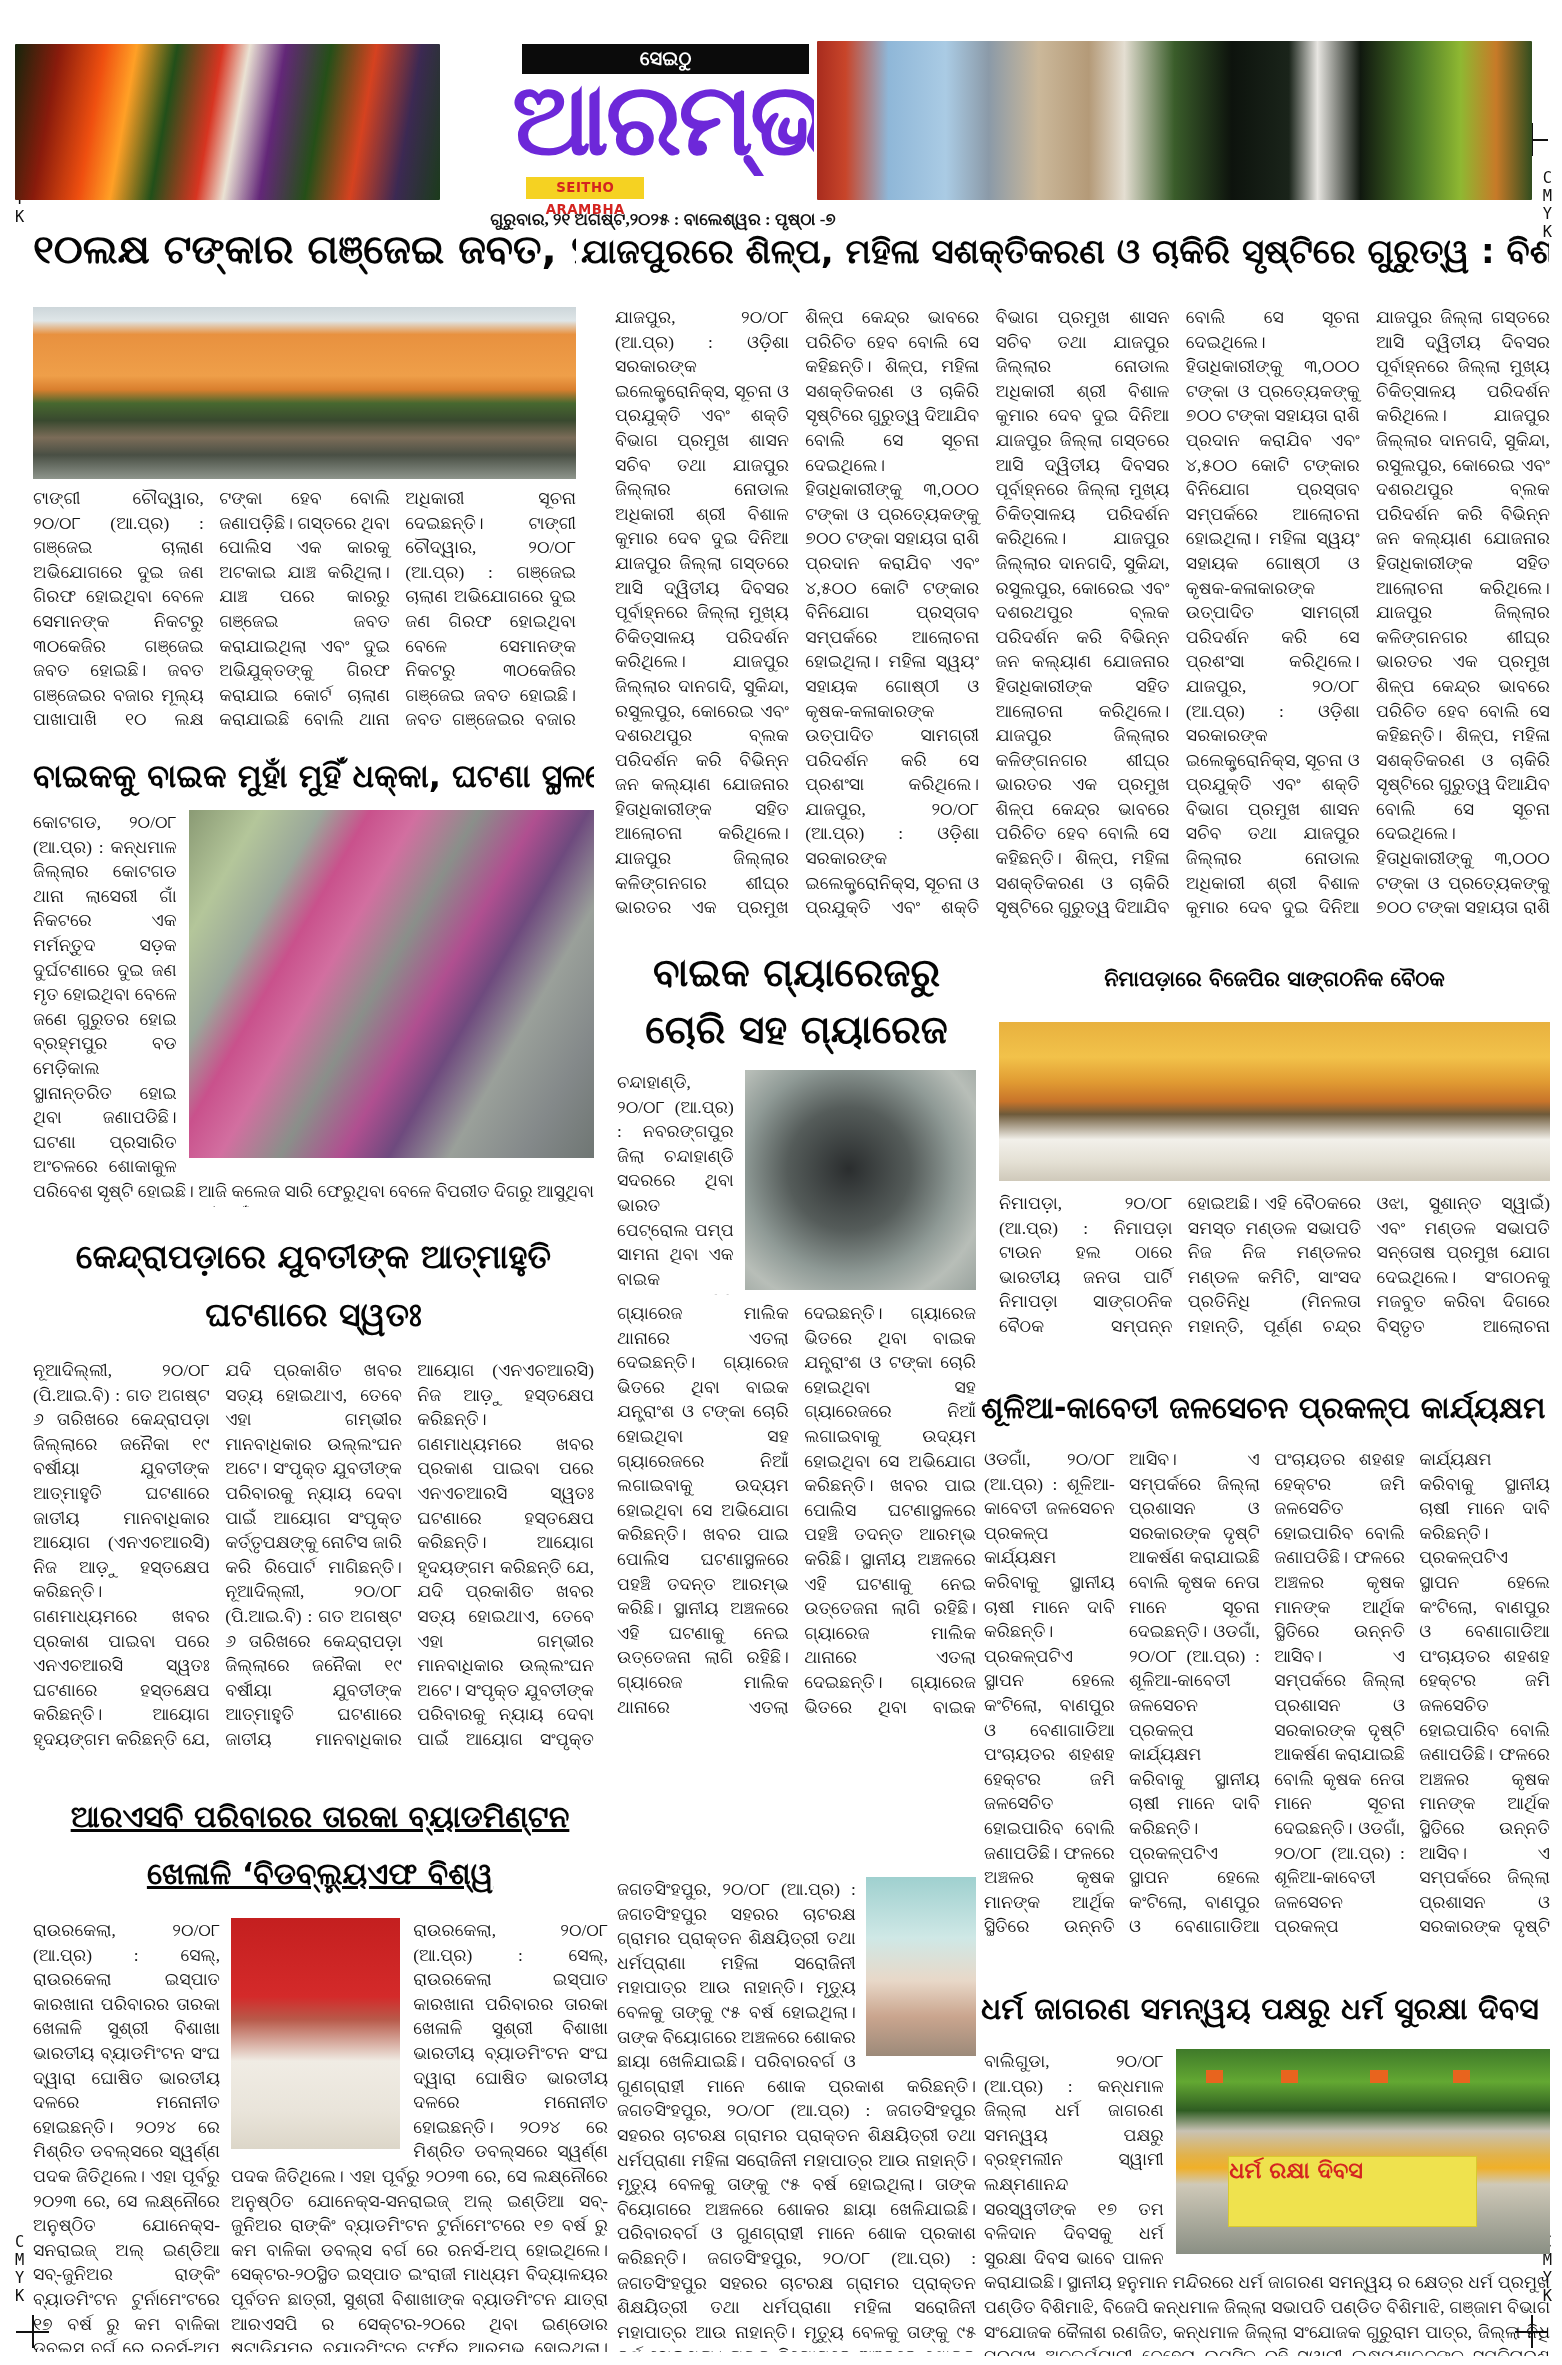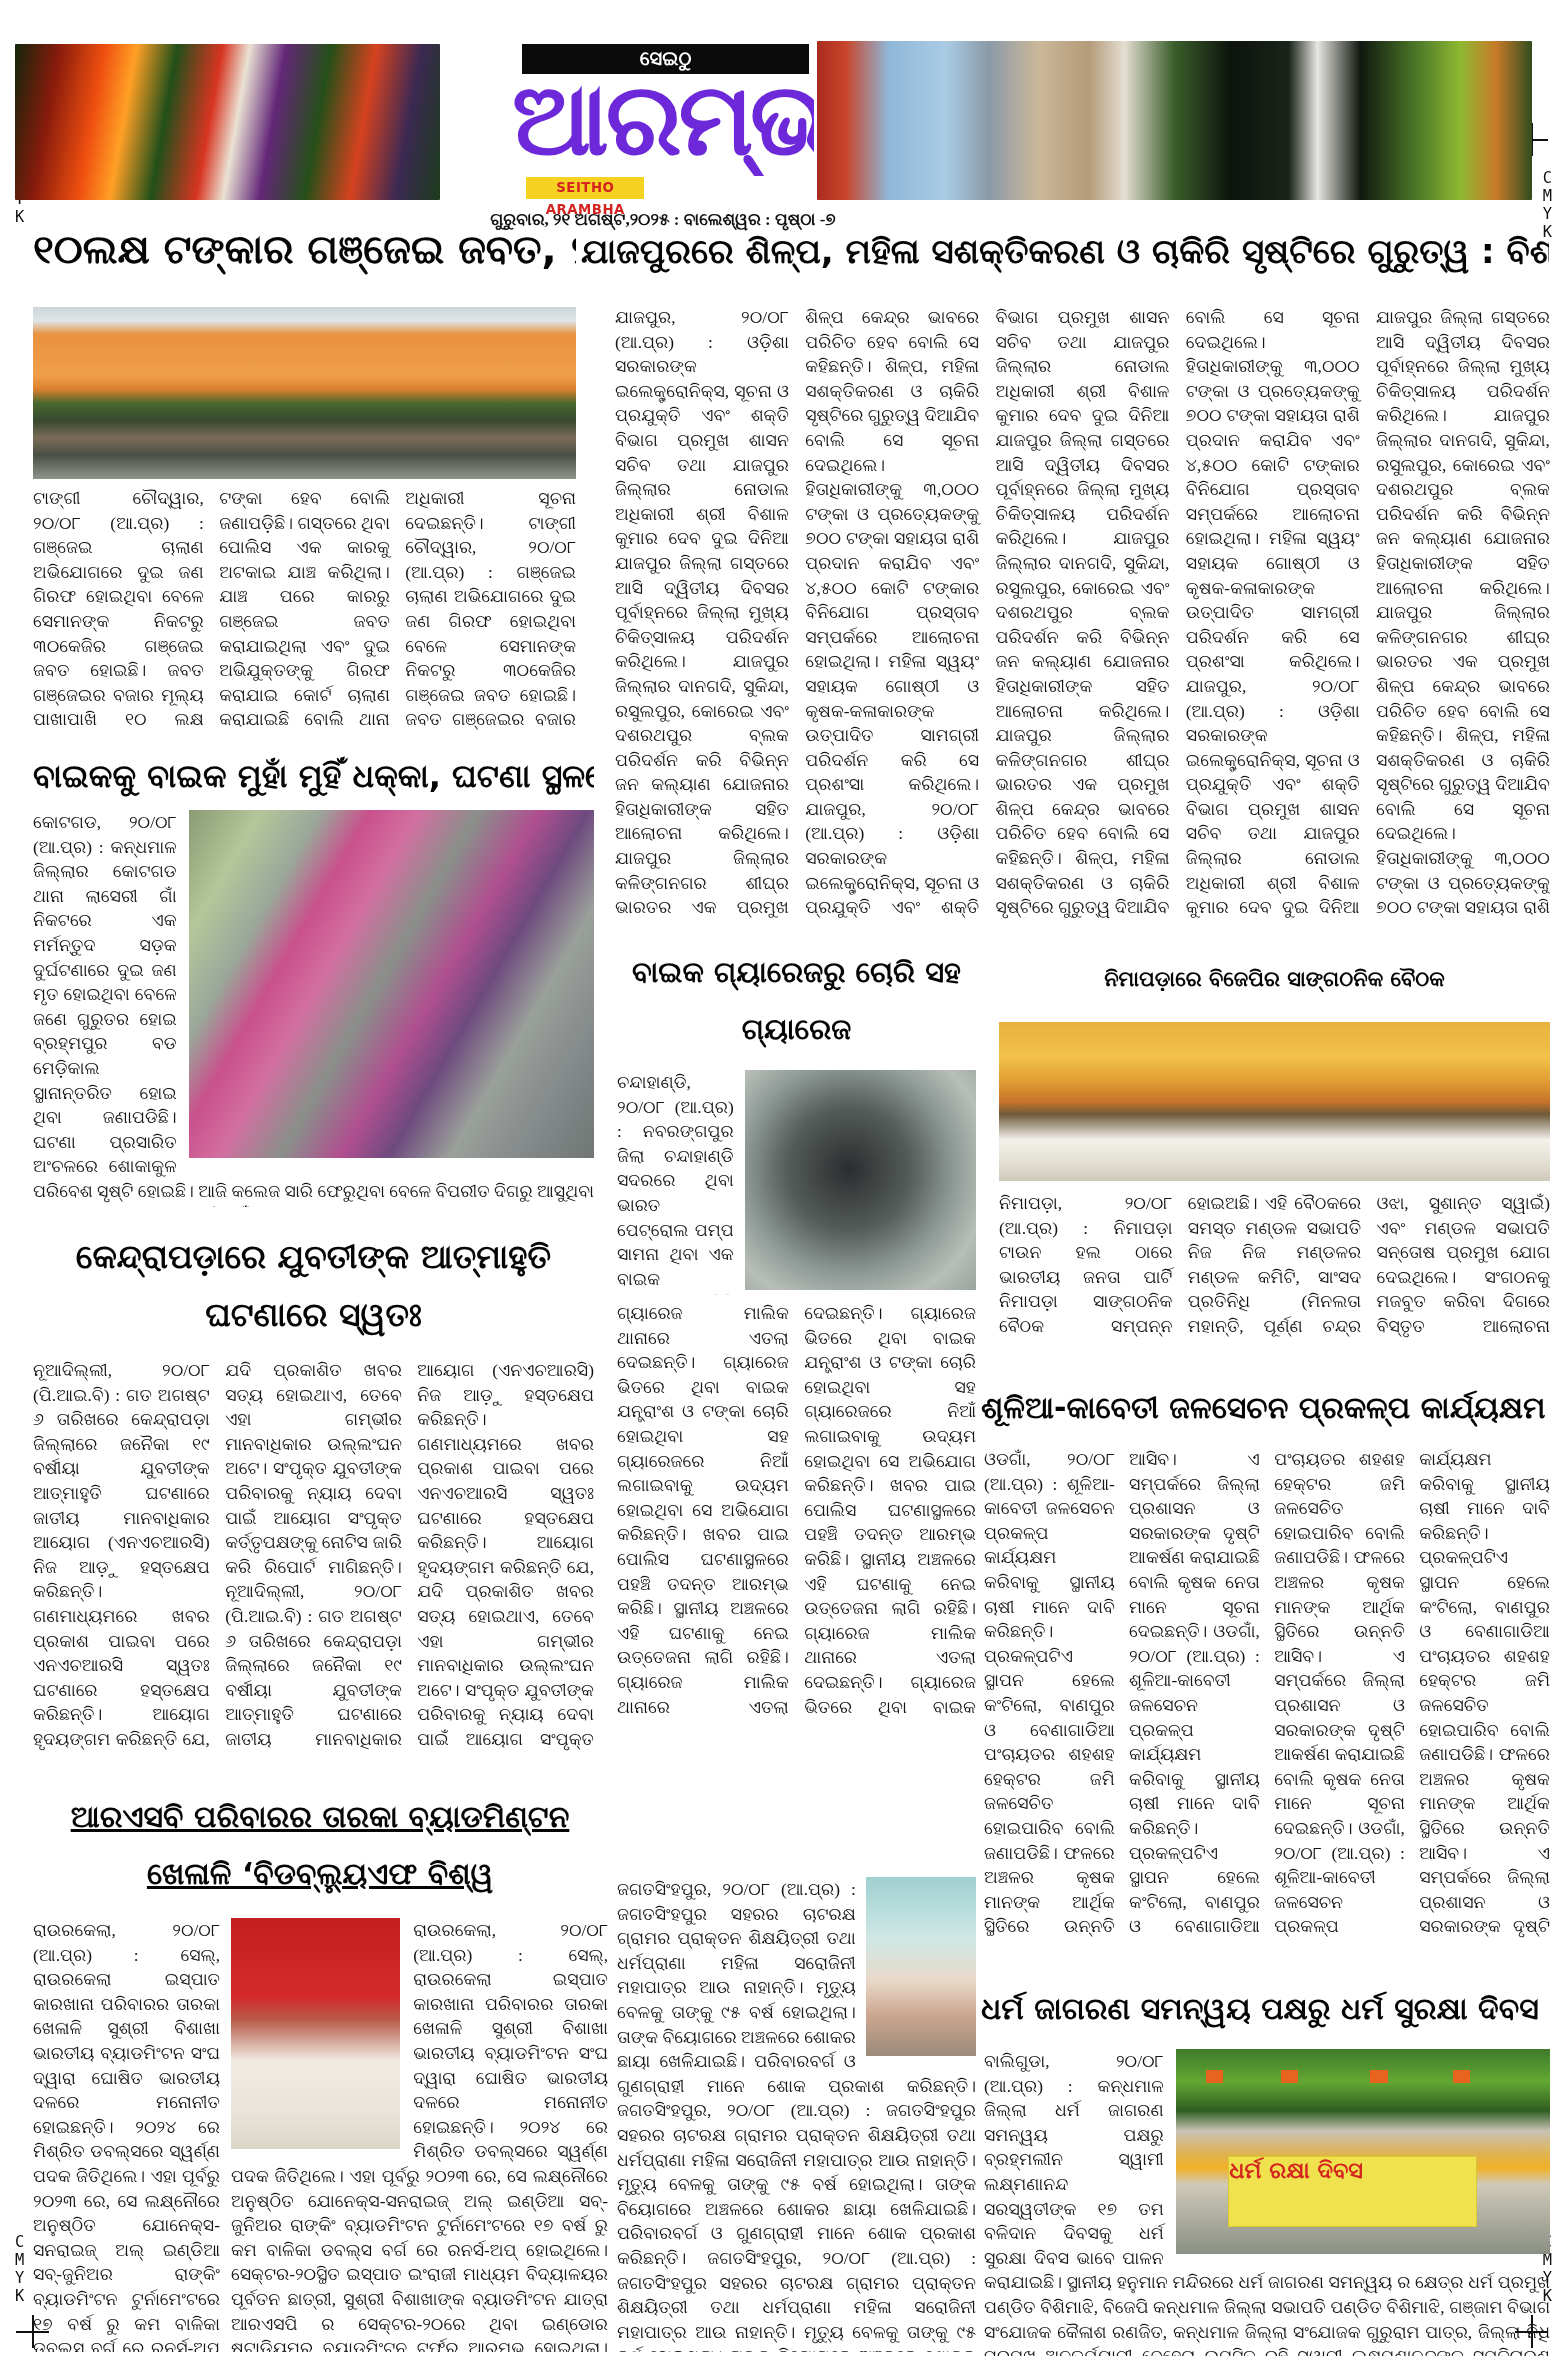--- a/index.html
+++ b/index.html
@@ -99,21 +99,21 @@
   <div class="body-text cols3" style="left:33px;top:486px;width:543px;height:259px;">ଟାଙ୍ଗୀ ଚୌଦ୍ୱାର, ୨୦/୦୮ (ଆ.ପ୍ର) : ଗଞ୍ଜେଇ ଚାଲାଣ ଅଭିଯୋଗରେ ଦୁଇ ଜଣ ଗିରଫ ହୋଇଥିବା ବେଳେ ସେମାନଙ୍କ ନିକଟରୁ ୩୦କେଜିର ଗଞ୍ଜେଇ ଜବତ ହୋଇଛି। ଜବତ ଗଞ୍ଜେଇର ବଜାର ମୂଲ୍ୟ ପାଖାପାଖି ୧୦ ଲକ୍ଷ ଟଙ୍କା ହେବ ବୋଲି ଜଣାପଡ଼ିଛି। ଗସ୍ତରେ ଥିବା ପୋଲିସ ଏକ କାରକୁ ଅଟକାଇ ଯାଞ୍ଚ କରିଥିଲା। ଯାଞ୍ଚ ପରେ କାରରୁ ଗଞ୍ଜେଇ ଜବତ କରାଯାଇଥିଲା ଏବଂ ଦୁଇ ଅଭିଯୁକ୍ତଙ୍କୁ ଗିରଫ କରାଯାଇ କୋର୍ଟ ଚାଲାଣ କରାଯାଇଛି ବୋଲି ଥାନା ଅଧିକାରୀ ସୂଚନା ଦେଇଛନ୍ତି। ଟାଙ୍ଗୀ ଚୌଦ୍ୱାର, ୨୦/୦୮ (ଆ.ପ୍ର) : ଗଞ୍ଜେଇ ଚାଲାଣ ଅଭିଯୋଗରେ ଦୁଇ ଜଣ ଗିରଫ ହୋଇଥିବା ବେଳେ ସେମାନଙ୍କ ନିକଟରୁ ୩୦କେଜିର ଗଞ୍ଜେଇ ଜବତ ହୋଇଛି। ଜବତ ଗଞ୍ଜେଇର ବଜାର ମୂଲ୍ୟ ପାଖାପାଖି ୧୦ ଲକ୍ଷ ଟଙ୍କା ହେବ ବୋଲି ଜଣାପଡ଼ିଛି। ଗସ୍ତରେ ଥିବା ପୋଲିସ ଏକ କାରକୁ ଅଟକାଇ ଯାଞ୍ଚ କରିଥିଲା। ଯାଞ୍ଚ ପରେ କାରରୁ ଗଞ୍ଜେଇ ଜବତ କରାଯାଇଥିଲା ଏବଂ ଦୁଇ ଅଭିଯୁକ୍ତଙ୍କୁ ଗିରଫ କରାଯାଇ କୋର୍ଟ ଚାଲାଣ କରାଯାଇଛି ବୋଲି ଥାନା ଅଧିକାରୀ ସୂଚନା ଦେଇଛନ୍ତି।</div>
 
   <div class="body-text cols5" style="left:615px;top:305px;width:935px;height:635px;">ଯାଜପୁର, ୨୦/୦୮ (ଆ.ପ୍ର) : ଓଡ଼ିଶା ସରକାରଙ୍କ ଇଲେକ୍ଟ୍ରୋନିକ୍ସ, ସୂଚନା ଓ ପ୍ରଯୁକ୍ତି ଏବଂ ଶକ୍ତି ବିଭାଗ ପ୍ରମୁଖ ଶାସନ ସଚିବ ତଥା ଯାଜପୁର ଜିଲ୍ଲାର ନୋଡାଲ ଅଧିକାରୀ ଶ୍ରୀ ବିଶାଳ କୁମାର ଦେବ ଦୁଇ ଦିନିଆ ଯାଜପୁର ଜିଲ୍ଲା ଗସ୍ତରେ ଆସି ଦ୍ୱିତୀୟ ଦିବସର ପୂର୍ବାହ୍ନରେ ଜିଲ୍ଲା ମୁଖ୍ୟ ଚିକିତ୍ସାଳୟ ପରିଦର୍ଶନ କରିଥିଲେ। ଯାଜପୁର ଜିଲ୍ଲାର ଦାନଗଦି, ସୁକିନ୍ଦା, ରସୁଲପୁର, କୋରେଇ ଏବଂ ଦଶରଥପୁର ବ୍ଲକ ପରିଦର୍ଶନ କରି ବିଭିନ୍ନ ଜନ କଲ୍ୟାଣ ଯୋଜନାର ହିତାଧିକାରୀଙ୍କ ସହିତ ଆଲୋଚନା କରିଥିଲେ। ଯାଜପୁର ଜିଲ୍ଲାର କଳିଙ୍ଗନଗର ଶୀଘ୍ର ଭାରତର ଏକ ପ୍ରମୁଖ ଶିଳ୍ପ କେନ୍ଦ୍ର ଭାବରେ ପରିଚିତ ହେବ ବୋଲି ସେ କହିଛନ୍ତି। ଶିଳ୍ପ, ମହିଳା ସଶକ୍ତିକରଣ ଓ ଚାକିରି ସୃଷ୍ଟିରେ ଗୁରୁତ୍ୱ ଦିଆଯିବ ବୋଲି ସେ ସୂଚନା ଦେଇଥିଲେ। ହିତାଧିକାରୀଙ୍କୁ ୩,୦୦୦ ଟଙ୍କା ଓ ପ୍ରତ୍ୟେକଙ୍କୁ ୭୦୦ ଟଙ୍କା ସହାୟତା ରାଶି ପ୍ରଦାନ କରାଯିବ ଏବଂ ୪,୫୦୦ କୋଟି ଟଙ୍କାର ବିନିଯୋଗ ପ୍ରସ୍ତାବ ସମ୍ପର୍କରେ ଆଲୋଚନା ହୋଇଥିଲା। ମହିଳା ସ୍ୱୟଂ ସହାୟକ ଗୋଷ୍ଠୀ ଓ କୃଷକ-କଳାକାରଙ୍କ ଉତ୍ପାଦିତ ସାମଗ୍ରୀ ପରିଦର୍ଶନ କରି ସେ ପ୍ରଶଂସା କରିଥିଲେ। ଯାଜପୁର, ୨୦/୦୮ (ଆ.ପ୍ର) : ଓଡ଼ିଶା ସରକାରଙ୍କ ଇଲେକ୍ଟ୍ରୋନିକ୍ସ, ସୂଚନା ଓ ପ୍ରଯୁକ୍ତି ଏବଂ ଶକ୍ତି ବିଭାଗ ପ୍ରମୁଖ ଶାସନ ସଚିବ ତଥା ଯାଜପୁର ଜିଲ୍ଲାର ନୋଡାଲ ଅଧିକାରୀ ଶ୍ରୀ ବିଶାଳ କୁମାର ଦେବ ଦୁଇ ଦିନିଆ ଯାଜପୁର ଜିଲ୍ଲା ଗସ୍ତରେ ଆସି ଦ୍ୱିତୀୟ ଦିବସର ପୂର୍ବାହ୍ନରେ ଜିଲ୍ଲା ମୁଖ୍ୟ ଚିକିତ୍ସାଳୟ ପରିଦର୍ଶନ କରିଥିଲେ। ଯାଜପୁର ଜିଲ୍ଲାର ଦାନଗଦି, ସୁକିନ୍ଦା, ରସୁଲପୁର, କୋରେଇ ଏବଂ ଦଶରଥପୁର ବ୍ଲକ ପରିଦର୍ଶନ କରି ବିଭିନ୍ନ ଜନ କଲ୍ୟାଣ ଯୋଜନାର ହିତାଧିକାରୀଙ୍କ ସହିତ ଆଲୋଚନା କରିଥିଲେ। ଯାଜପୁର ଜିଲ୍ଲାର କଳିଙ୍ଗନଗର ଶୀଘ୍ର ଭାରତର ଏକ ପ୍ରମୁଖ ଶିଳ୍ପ କେନ୍ଦ୍ର ଭାବରେ ପରିଚିତ ହେବ ବୋଲି ସେ କହିଛନ୍ତି। ଶିଳ୍ପ, ମହିଳା ସଶକ୍ତିକରଣ ଓ ଚାକିରି ସୃଷ୍ଟିରେ ଗୁରୁତ୍ୱ ଦିଆଯିବ ବୋଲି ସେ ସୂଚନା ଦେଇଥିଲେ। ହିତାଧିକାରୀଙ୍କୁ ୩,୦୦୦ ଟଙ୍କା ଓ ପ୍ରତ୍ୟେକଙ୍କୁ ୭୦୦ ଟଙ୍କା ସହାୟତା ରାଶି ପ୍ରଦାନ କରାଯିବ ଏବଂ ୪,୫୦୦ କୋଟି ଟଙ୍କାର ବିନିଯୋଗ ପ୍ରସ୍ତାବ ସମ୍ପର୍କରେ ଆଲୋଚନା ହୋଇଥିଲା। ମହିଳା ସ୍ୱୟଂ ସହାୟକ ଗୋଷ୍ଠୀ ଓ କୃଷକ-କଳାକାରଙ୍କ ଉତ୍ପାଦିତ ସାମଗ୍ରୀ ପରିଦର୍ଶନ କରି ସେ ପ୍ରଶଂସା କରିଥିଲେ। ଯାଜପୁର, ୨୦/୦୮ (ଆ.ପ୍ର) : ଓଡ଼ିଶା ସରକାରଙ୍କ ଇଲେକ୍ଟ୍ରୋନିକ୍ସ, ସୂଚନା ଓ ପ୍ରଯୁକ୍ତି ଏବଂ ଶକ୍ତି ବିଭାଗ ପ୍ରମୁଖ ଶାସନ ସଚିବ ତଥା ଯାଜପୁର ଜିଲ୍ଲାର ନୋଡାଲ ଅଧିକାରୀ ଶ୍ରୀ ବିଶାଳ କୁମାର ଦେବ ଦୁଇ ଦିନିଆ ଯାଜପୁର ଜିଲ୍ଲା ଗସ୍ତରେ ଆସି ଦ୍ୱିତୀୟ ଦିବସର ପୂର୍ବାହ୍ନରେ ଜିଲ୍ଲା ମୁଖ୍ୟ ଚିକିତ୍ସାଳୟ ପରିଦର୍ଶନ କରିଥିଲେ। ଯାଜପୁର ଜିଲ୍ଲାର ଦାନଗଦି, ସୁକିନ୍ଦା, ରସୁଲପୁର, କୋରେଇ ଏବଂ ଦଶରଥପୁର ବ୍ଲକ ପରିଦର୍ଶନ କରି ବିଭିନ୍ନ ଜନ କଲ୍ୟାଣ ଯୋଜନାର ହିତାଧିକାରୀଙ୍କ ସହିତ ଆଲୋଚନା କରିଥିଲେ। ଯାଜପୁର ଜିଲ୍ଲାର କଳିଙ୍ଗନଗର ଶୀଘ୍ର ଭାରତର ଏକ ପ୍ରମୁଖ ଶିଳ୍ପ କେନ୍ଦ୍ର ଭାବରେ ପରିଚିତ ହେବ ବୋଲି ସେ କହିଛନ୍ତି। ଶିଳ୍ପ, ମହିଳା ସଶକ୍ତିକରଣ ଓ ଚାକିରି ସୃଷ୍ଟିରେ ଗୁରୁତ୍ୱ ଦିଆଯିବ ବୋଲି ସେ ସୂଚନା ଦେଇଥିଲେ। ହିତାଧିକାରୀଙ୍କୁ ୩,୦୦୦ ଟଙ୍କା ଓ ପ୍ରତ୍ୟେକଙ୍କୁ ୭୦୦ ଟଙ୍କା ସହାୟତା ରାଶି ପ୍ରଦାନ କରାଯିବ ଏବଂ ୪,୫୦୦ କୋଟି ଟଙ୍କାର ବିନିଯୋଗ ପ୍ରସ୍ତାବ ସମ୍ପର୍କରେ ଆଲୋଚନା ହୋଇଥିଲା। ମହିଳା ସ୍ୱୟଂ ସହାୟକ ଗୋଷ୍ଠୀ ଓ କୃଷକ-କଳାକାରଙ୍କ ଉତ୍ପାଦିତ ସାମଗ୍ରୀ ପରିଦର୍ଶନ କରି ସେ ପ୍ରଶଂସା କରିଥିଲେ।</div>
 
   <div class="headline" style="left:33px;top:752px;width:561px;height:51px;font-size:32px;line-height:49px;">ବାଇକକୁ ବାଇକ ମୁହାଁ ମୁହିଁ ଧକ୍କା, ଘଟଣା ସ୍ଥଳରେ ଦୁଇ ମୃତଜଣେ ଗୁରୁତର</div>
   <div class="body-text" style="left:33px;top:810px;width:561px;height:397px;">
     <div id="ph-accident" class="photo"></div>
     <span>କୋଟଗଡ, ୨୦/୦୮ (ଆ.ପ୍ର) : କନ୍ଧମାଳ ଜିଲ୍ଲାର କୋଟଗଡ ଥାନା ଲାସେରୀ ଗାଁ ନିକଟରେ ଏକ ମର୍ମନ୍ତୁଦ ସଡ଼କ ଦୁର୍ଘଟଣାରେ ଦୁଇ ଜଣ ମୃତ ହୋଇଥିବା ବେଳେ ଜଣେ ଗୁରୁତର ହୋଇ ବ୍ରହ୍ମପୁର ବଡ ମେଡ଼ିକାଲ ସ୍ଥାନାନ୍ତରିତ ହୋଇ ଥିବା ଜଣାପଡିଛି। ଘଟଣା ପ୍ରସାରିତ ଅଂଚଳରେ ଶୋକାକୁଳ ପରିବେଶ ସୃଷ୍ଟି ହୋଇଛି। ଆଜି କଲେଜ ସାରି ଫେରୁଥିବା ବେଳେ ବିପରୀତ ଦିଗରୁ ଆସୁଥିବା ଅନ୍ୟ ଏକ ବାଇକ ସହ ମୁହାଁମୁହିଁ ଧକ୍କା ହୋଇଥିଲା। ଖବର ପାଇ କୋଟଗଡ ପୋଲିସ ଘଟଣାସ୍ଥଳରେ ପହଞ୍ଚି ମୃତଦେହ ଜବତ କରି ତଦନ୍ତ ଆରମ୍ଭ କରିଛି। କୋଟଗଡ, ୨୦/୦୮ (ଆ.ପ୍ର) : କନ୍ଧମାଳ ଜିଲ୍ଲାର କୋଟଗଡ ଥାନା ଲାସେରୀ ଗାଁ ନିକଟରେ ଏକ ମର୍ମନ୍ତୁଦ ସଡ଼କ ଦୁର୍ଘଟଣାରେ ଦୁଇ ଜଣ ମୃତ ହୋଇଥିବା ବେଳେ ଜଣେ ଗୁରୁତର ହୋଇ ବ୍ରହ୍ମପୁର ବଡ ମେଡ଼ିକାଲ ସ୍ଥାନାନ୍ତରିତ ହୋଇ ଥିବା ଜଣାପଡିଛି। ଘଟଣା ପ୍ରସାରିତ ଅଂଚଳରେ ଶୋକାକୁଳ ପରିବେଶ ସୃଷ୍ଟି ହୋଇଛି। ଆଜି କଲେଜ ସାରି ଫେରୁଥିବା ବେଳେ ବିପରୀତ ଦିଗରୁ ଆସୁଥିବା ଅନ୍ୟ ଏକ ବାଇକ ସହ ମୁହାଁମୁହିଁ ଧକ୍କା ହୋଇଥିଲା। ଖବର ପାଇ କୋଟଗଡ ପୋଲିସ ଘଟଣାସ୍ଥଳରେ ପହଞ୍ଚି ମୃତଦେହ ଜବତ କରି ତଦନ୍ତ ଆରମ୍ଭ କରିଛି।</span>
   </div>
 
-  <div class="headline" style="left:617px;top:944px;width:359px;height:118px;font-size:29px;line-height:57px;white-space:normal;">
+  <div class="headline" style="left:617px;top:944px;width:359px;height:118px;font-size:39px;line-height:57px;white-space:normal;">
     <span>ବାଇକ ଗ୍ୟାରେଜରୁ ଚୋରି ସହ ଗ୍ୟାରେଜ</span><br>
     
   </div>
   <div class="body-text" style="left:617px;top:1070px;width:359px;height:225px;">
     <div id="ph-burntbike" class="photo"></div>
     <span>ଚନ୍ଦାହାଣ୍ଡି, ୨୦/୦୮ (ଆ.ପ୍ର) : ନବରଙ୍ଗପୁର ଜିଲା ଚନ୍ଦାହାଣ୍ଡି ସଦରରେ ଥିବା ଭାରତ ପେଟ୍ରୋଲ ପମ୍ପ ସାମନା ଥିବା ଏକ ବାଇକ ଗ୍ୟାରେଜରୁ କିଛି ଦୁର୍ବୃତ୍ତ ମାନେ ଚୋରି କରିଥିବା ସହ ଗ୍ୟାରେଜ ପୋଡ଼ିବାକୁ ଉଦ୍ୟମ କରିଥିବା ଅଭିଯୋଗ ହୋଇଛି। ଚନ୍ଦାହାଣ୍ଡି, ୨୦/୦୮ (ଆ.ପ୍ର) : ନବରଙ୍ଗପୁର ଜିଲା ଚନ୍ଦାହାଣ୍ଡି ସଦରରେ ଥିବା ଭାରତ ପେଟ୍ରୋଲ ପମ୍ପ ସାମନା ଥିବା ଏକ ବାଇକ ଗ୍ୟାରେଜରୁ କିଛି ଦୁର୍ବୃତ୍ତ ମାନେ ଚୋରି କରିଥିବା ସହ ଗ୍ୟାରେଜ ପୋଡ଼ିବାକୁ ଉଦ୍ୟମ କରିଥିବା ଅଭିଯୋଗ ହୋଇଛି।</span>
   </div>
   <div class="body-text cols2" style="left:617px;top:1301px;width:359px;height:441px;">ଗ୍ୟାରେଜ ମାଲିକ ଥାନାରେ ଏତଲା ଦେଇଛନ୍ତି। ଗ୍ୟାରେଜ ଭିତରେ ଥିବା ବାଇକ ଯନ୍ତ୍ରାଂଶ ଓ ଟଙ୍କା ଚୋରି ହୋଇଥିବା ସହ ଗ୍ୟାରେଜରେ ନିଆଁ ଲଗାଇବାକୁ ଉଦ୍ୟମ ହୋଇଥିବା ସେ ଅଭିଯୋଗ କରିଛନ୍ତି। ଖବର ପାଇ ପୋଲିସ ଘଟଣାସ୍ଥଳରେ ପହଞ୍ଚି ତଦନ୍ତ ଆରମ୍ଭ କରିଛି। ସ୍ଥାନୀୟ ଅଞ୍ଚଳରେ ଏହି ଘଟଣାକୁ ନେଇ ଉତ୍ତେଜନା ଲାଗି ରହିଛି। ଗ୍ୟାରେଜ ମାଲିକ ଥାନାରେ ଏତଲା ଦେଇଛନ୍ତି। ଗ୍ୟାରେଜ ଭିତରେ ଥିବା ବାଇକ ଯନ୍ତ୍ରାଂଶ ଓ ଟଙ୍କା ଚୋରି ହୋଇଥିବା ସହ ଗ୍ୟାରେଜରେ ନିଆଁ ଲଗାଇବାକୁ ଉଦ୍ୟମ ହୋଇଥିବା ସେ ଅଭିଯୋଗ କରିଛନ୍ତି। ଖବର ପାଇ ପୋଲିସ ଘଟଣାସ୍ଥଳରେ ପହଞ୍ଚି ତଦନ୍ତ ଆରମ୍ଭ କରିଛି। ସ୍ଥାନୀୟ ଅଞ୍ଚଳରେ ଏହି ଘଟଣାକୁ ନେଇ ଉତ୍ତେଜନା ଲାଗି ରହିଛି। ଗ୍ୟାରେଜ ମାଲିକ ଥାନାରେ ଏତଲା ଦେଇଛନ୍ତି। ଗ୍ୟାରେଜ ଭିତରେ ଥିବା ବାଇକ ଯନ୍ତ୍ରାଂଶ ଓ ଟଙ୍କା ଚୋରି ହୋଇଥିବା ସହ ଗ୍ୟାରେଜରେ ନିଆଁ ଲଗାଇବାକୁ ଉଦ୍ୟମ ହୋଇଥିବା ସେ ଅଭିଯୋଗ କରିଛନ୍ତି। ଖବର ପାଇ ପୋଲିସ ଘଟଣାସ୍ଥଳରେ ପହଞ୍ଚି ତଦନ୍ତ ଆରମ୍ଭ କରିଛି। ସ୍ଥାନୀୟ ଅଞ୍ଚଳରେ ଏହି ଘଟଣାକୁ ନେଇ ଉତ୍ତେଜନା ଲାଗି ରହିଛି।</div>
 
   <div class="headline" style="left:999px;top:952px;width:551px;height:57px;font-size:21px;line-height:55px;">ନିମାପଡ଼ାରେ ବିଜେପିର ସାଙ୍ଗଠନିକ ବୈଠକ</div>

